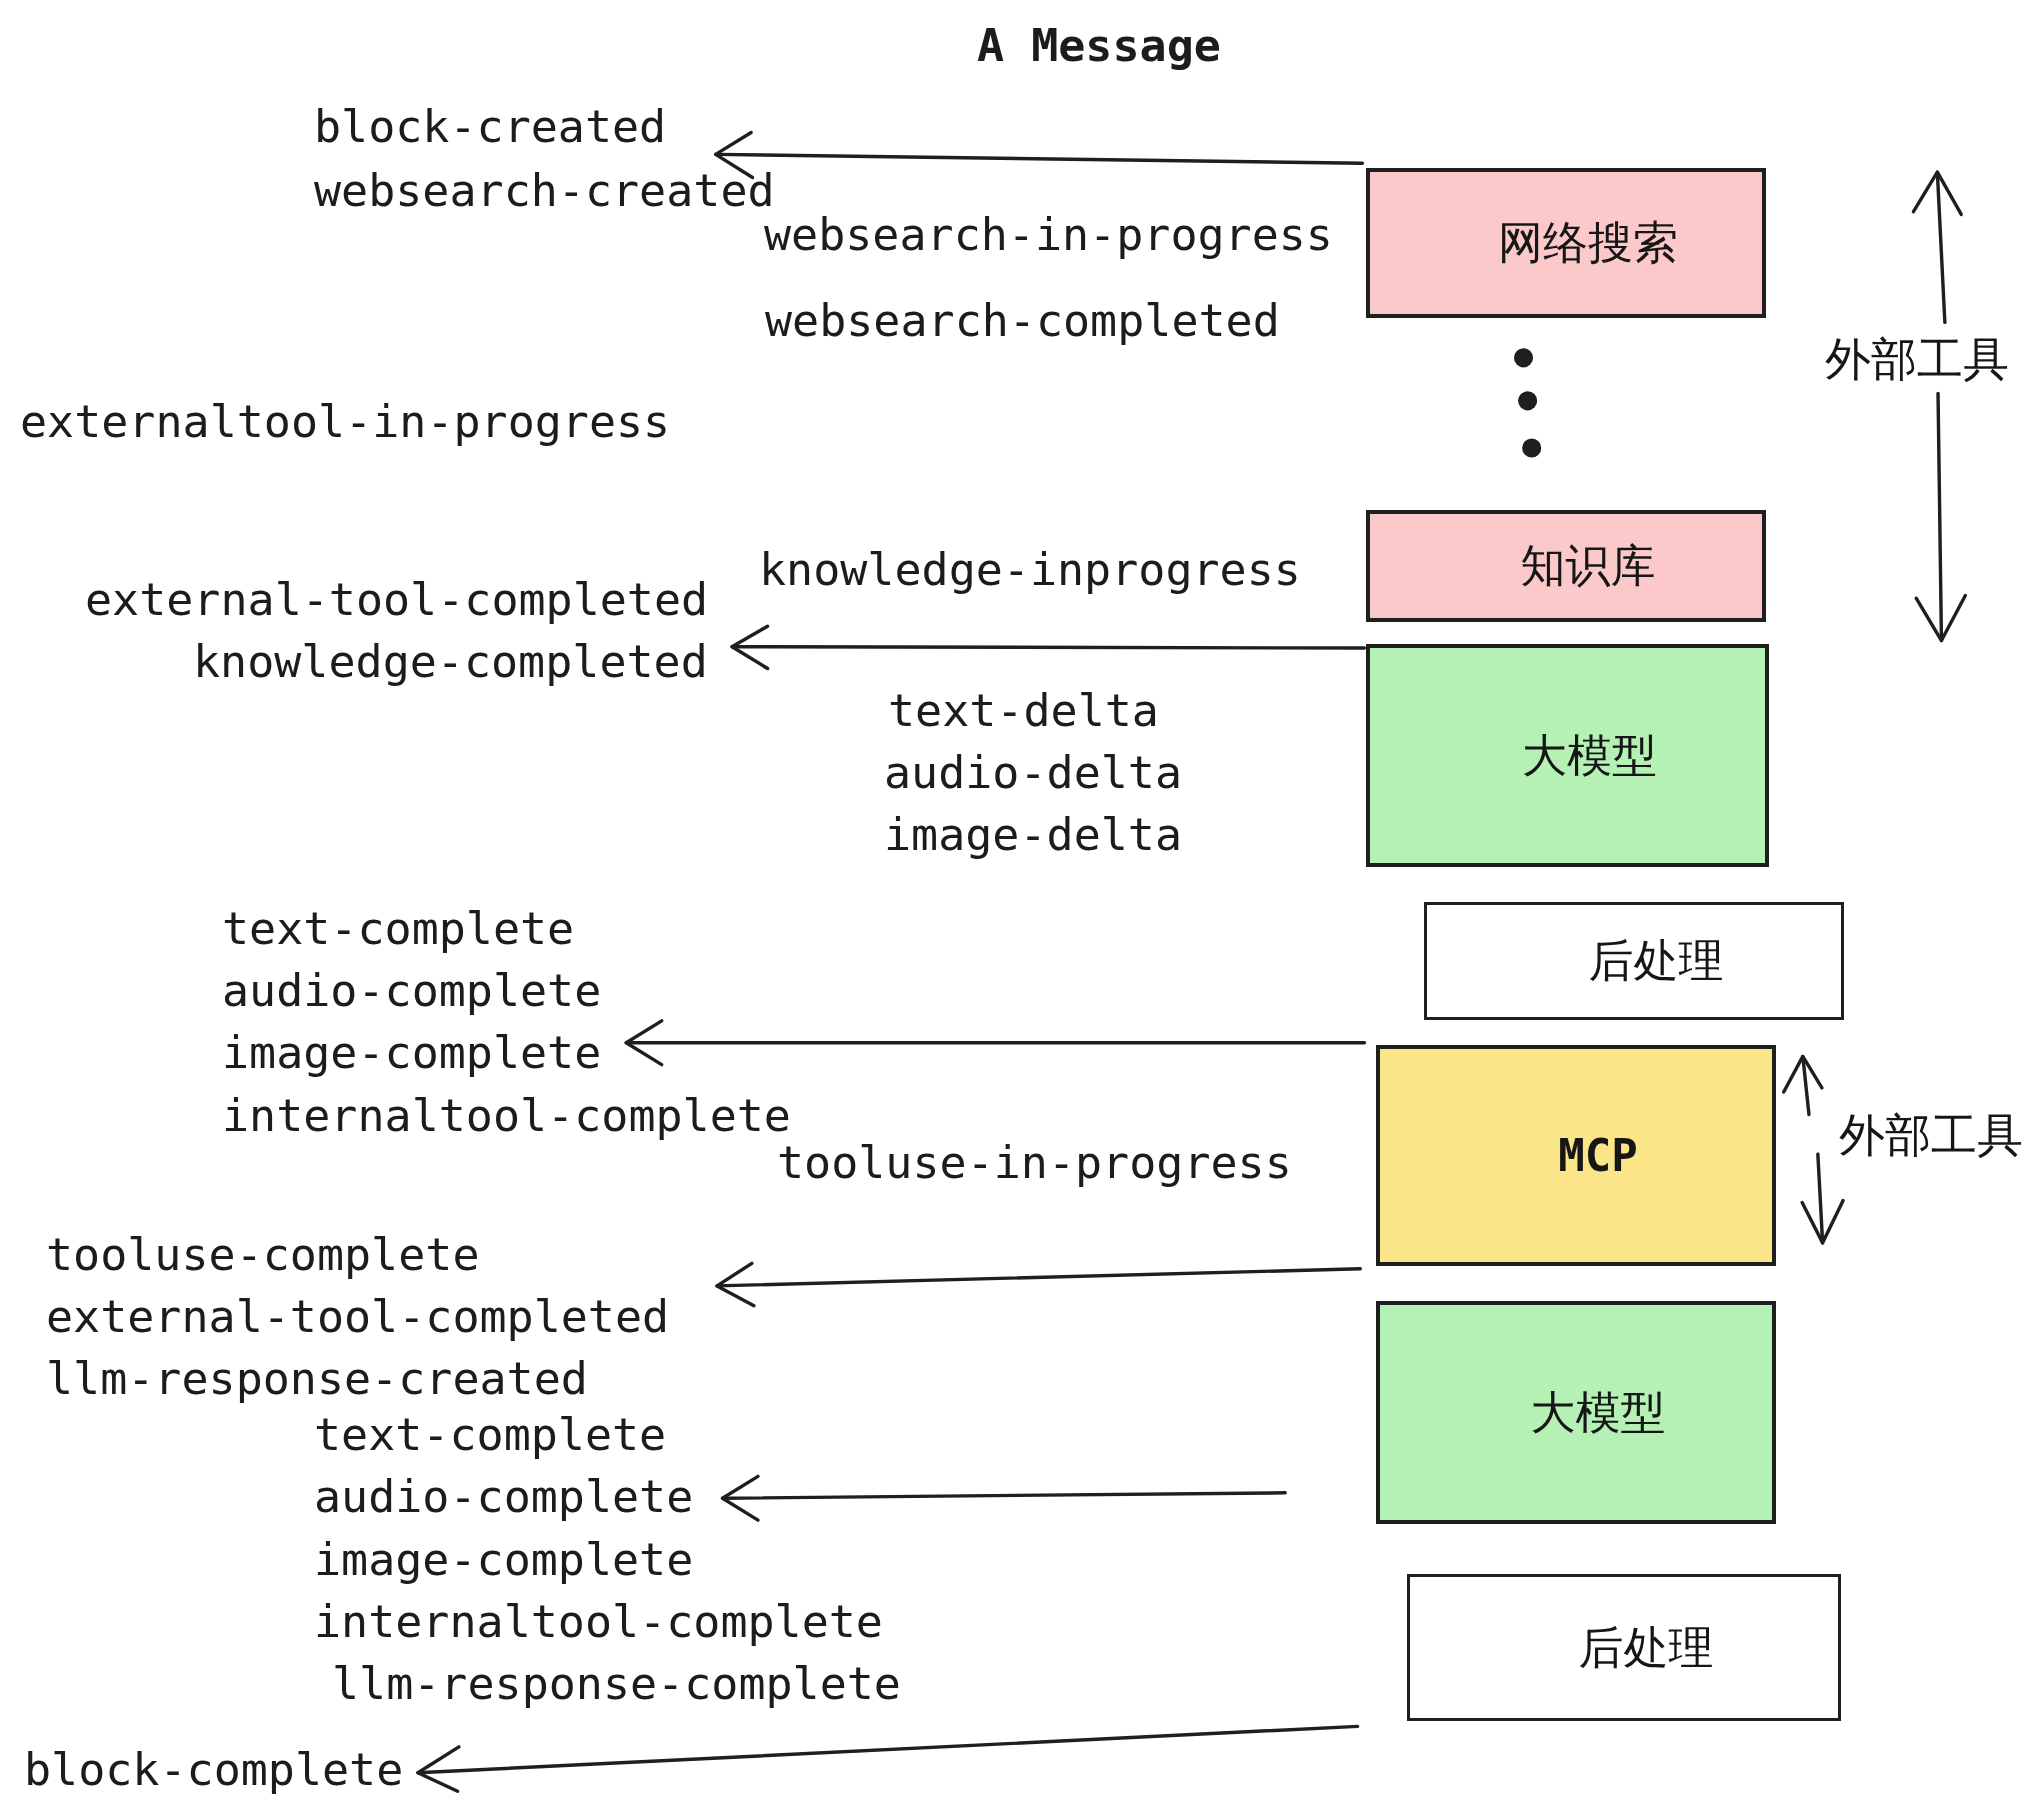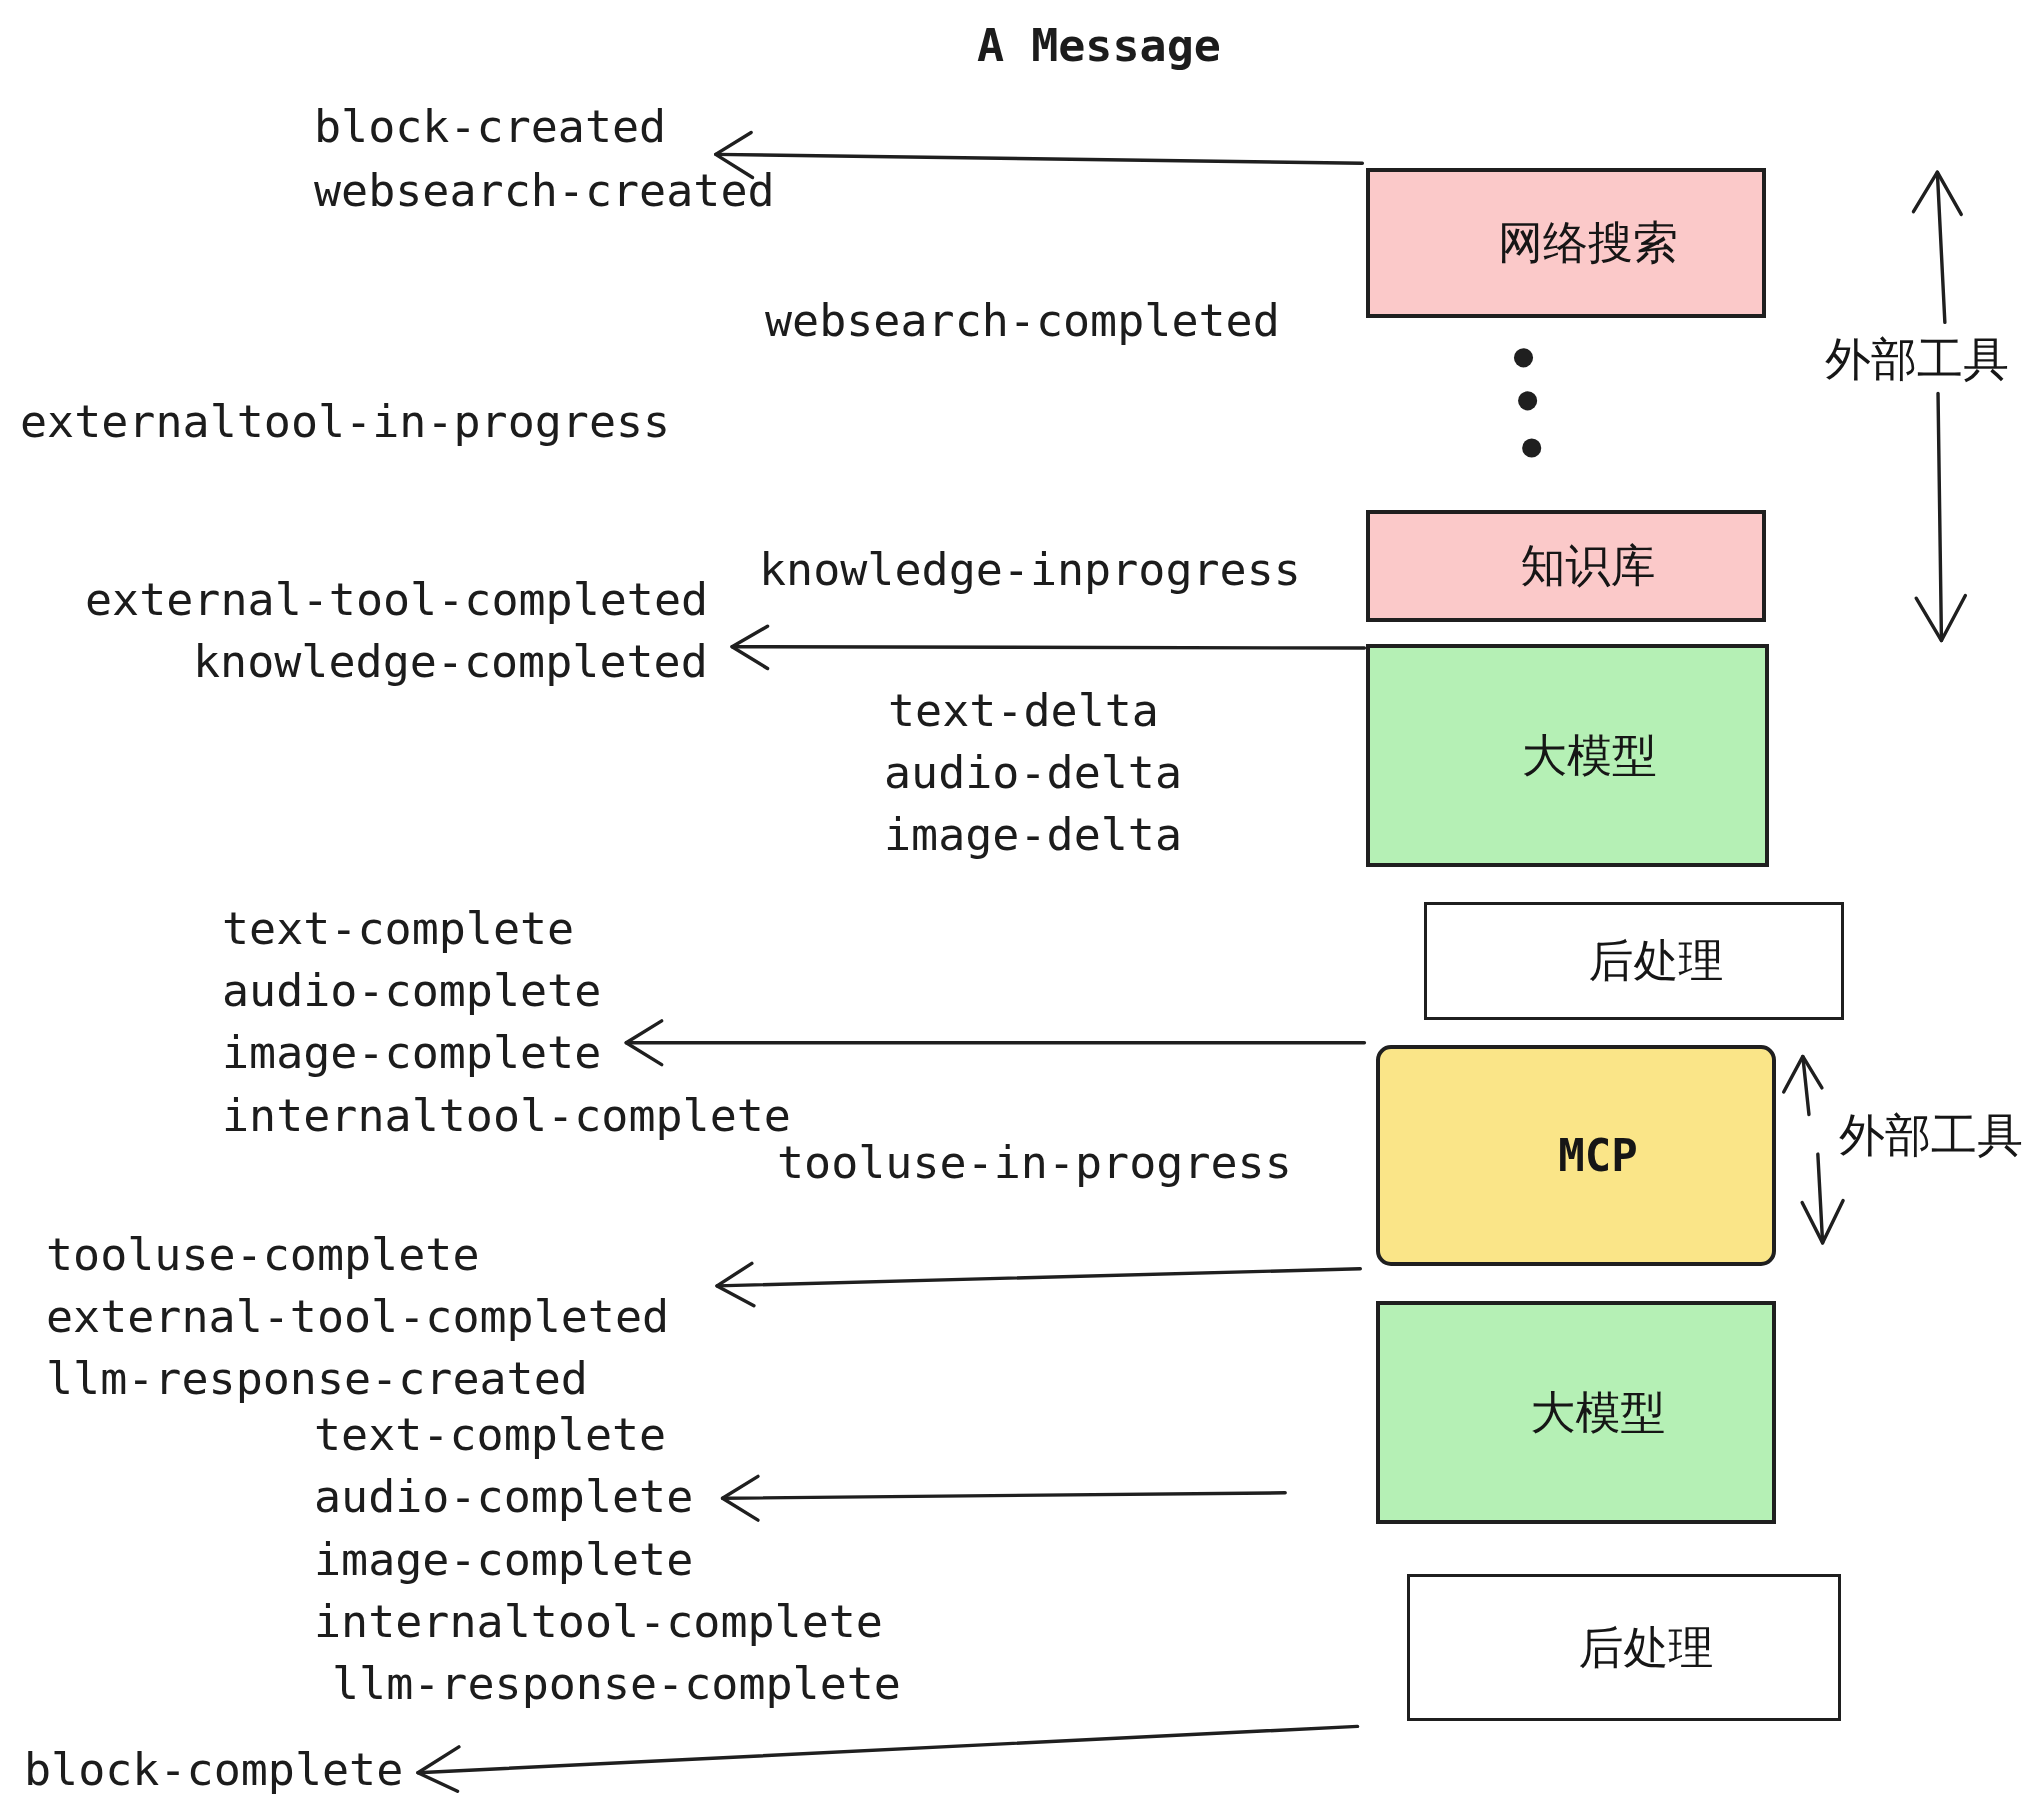--- a/index.html
+++ b/index.html
@@ -31,21 +31,21 @@
     box-sizing:border-box;
     font-family:"DejaVu Sans", "Liberation Sans", sans-serif;
     font-size:45px;
     font-weight:500;
     color:#161616;
     padding-left:44px;
   }
   .box.mono{font-family:"DejaVu Sans Mono", monospace;font-weight:bold;font-size:44px;}
   .fill-pink{background:#fbc9c9;}
   .fill-green{background:#b5f0b5;}
-  .fill-yellow{background:#fae588;border-radius:15px;}
+  .fill-yellow{background:#fae588;}
   .fill-white{background:#ffffff;border-width:3.4px;margin-left:41px;}
   .side-label{
     position:absolute;
     transform:translateY(-50%);
     font-family:"DejaVu Sans", "Liberation Sans", sans-serif;
     font-size:46px;
     font-weight:500;
     white-space:nowrap;
     color:#161616;
   }
@@ -115,20 +115,21 @@
   </div>
   <div class="box fill-green" style="left:1376px;top:1301px;width:400px;height:223px;">
     <span>大模型</span>
   </div>
   <div class="box fill-white" style="left:1366px;top:1574px;width:434px;height:147px;">
     <span>后处理</span>
   </div>
 
   <div class="event" style="left:314px;top:126px;">block-created</div>
   <div class="event" style="left:314px;top:190px;">websearch-created</div>
+  <div class="event" style="left:764px;top:234px;">websearch-in-progress</div>
   <div class="event" style="left:765px;top:320px;">websearch-completed</div>
   <div class="event" style="left:20px;top:421px;">externaltool-in-progress</div>
   <div class="event" style="left:759px;top:569px;">knowledge-inprogress</div>
   <div class="event" style="left:85px;top:599px;">external-tool-completed</div>
   <div class="event" style="left:193px;top:661px;">knowledge-completed</div>
   <div class="event" style="left:888px;top:710px;">text-delta</div>
   <div class="event" style="left:884px;top:772px;">audio-delta</div>
   <div class="event" style="left:884px;top:834px;">image-delta</div>
   <div class="event" style="left:222px;top:928px;">text-complete</div>
   <div class="event" style="left:222px;top:990px;">audio-complete</div>

